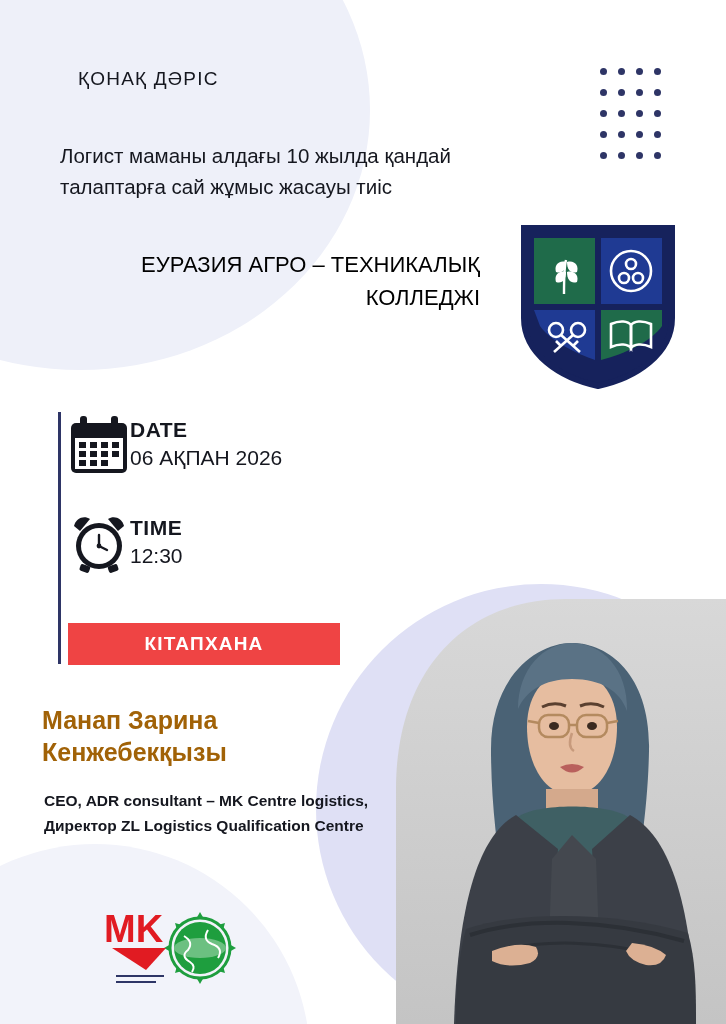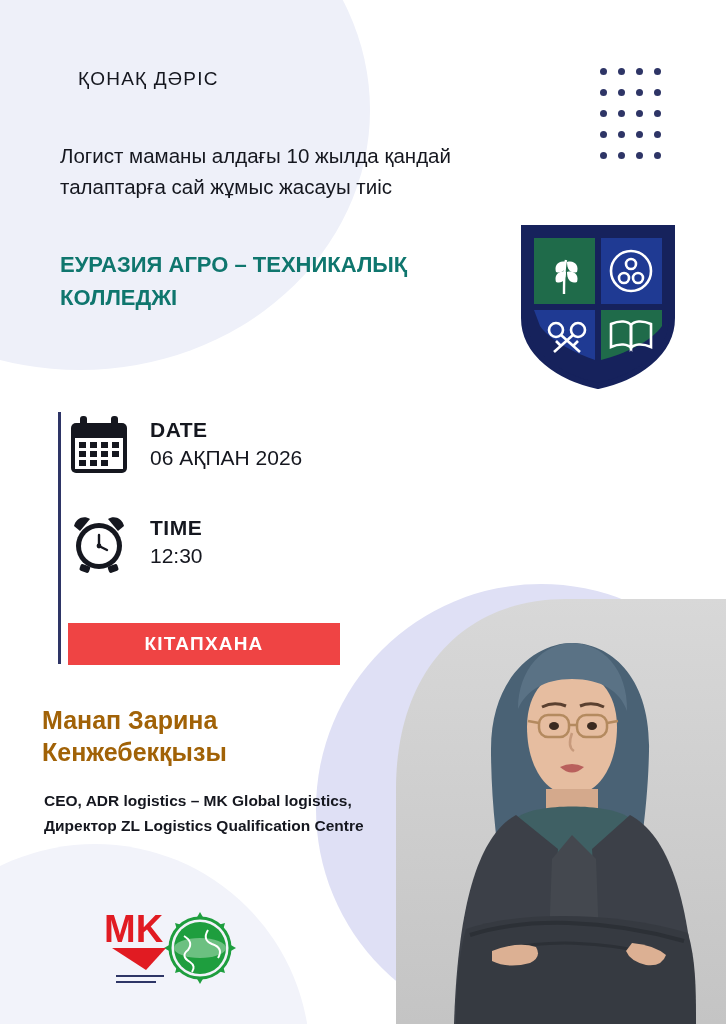--- a/index.html
+++ b/index.html
@@ -74,25 +74,25 @@
     font-size: 20.5px;
     line-height: 31px;
     color: #15171f;
     z-index: 4;
     margin-top: 12px;
   }
   .college-name {
     position: absolute;
     left: 60px; top: 248px;
     width: 420px;
-    text-align: left;
+    text-align: right;
     font-size: 22px;
-    font-weight: bold;
+    font-weight: normal;
     line-height: 33px;
-    color: #0f766e;
+    color: #000000;
     z-index: 4;
   }
 
   
   .crest {
     position: absolute;
     right: 48px; top: 222px;
     width: 160px; height: 168px;
     z-index: 4;
   }
@@ -102,21 +102,20 @@
     position: absolute;
     left: 58px; top: 412px;
     width: 3px; height: 252px;
     background: #2e3566;
     z-index: 4;
   }
   .detail-row {
     position: absolute;
     display: flex;
     align-items: center;
-    gap: 20px;
     z-index: 4;
   }
   .detail-row.date { left: 68px; top: 414px; }
   .detail-row.time { left: 68px; top: 512px; }
   .detail-icon { width: 62px; height: 62px; flex: 0 0 62px; }
   .detail-text .label {
     font-size: 21px;
     font-weight: bold;
     color: #15171f;
     letter-spacing: .5px;
@@ -308,21 +307,21 @@
     </div>
     <div class="detail-text">
       <div class="label">TIME</div>
       <div class="value">12:30</div>
     </div>
   </div>
 
   <div class="venue-banner">КІТАПХАНА</div>
 
   <div class="speaker-name">Манап Зарина Кенжебекқызы</div>
-  <div class="speaker-title">CEO, ADR logistics – MK Global logistics, Директор ZL Logistics Qualification Centre</div>
+  <div class="speaker-title">CEO, ADR consultant – MK Centre logistics, Директор ZL Logistics Qualification Centre</div>
 
   <div class="mk-logo">
     <svg viewBox="0 0 160 100" width="160" height="100" xmlns="http://www.w3.org/2000/svg">
       <g fill="none" stroke="#1e9e3e" stroke-width="3">
         <circle cx="104" cy="52" r="30"></circle>
       </g>
       <circle cx="104" cy="52" r="26" fill="#1e9e3e"></circle>
       <g fill="#ffffff">
         <ellipse cx="104" cy="52" rx="26" ry="10" opacity=".35"></ellipse>
         <path d="M88 40 q10 6 4 14 q-8 6 2 12 q6 4 2 10" stroke="#ffffff" stroke-width="2" fill="none"></path>

